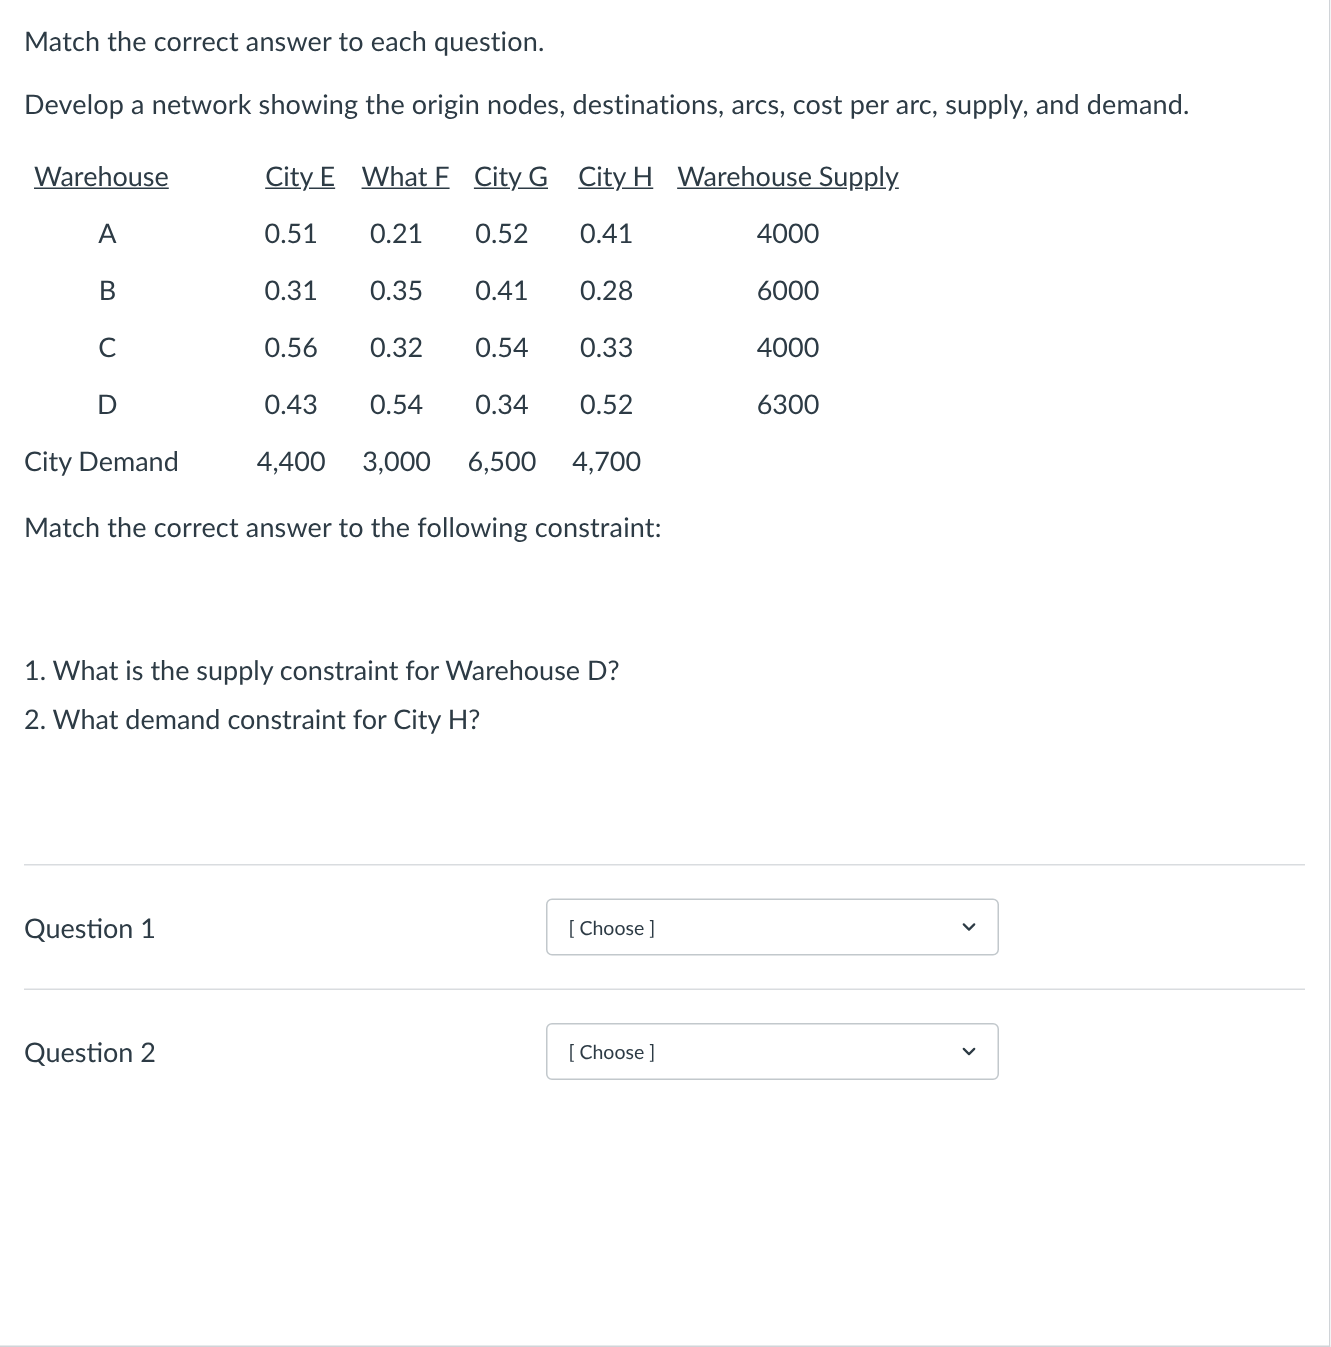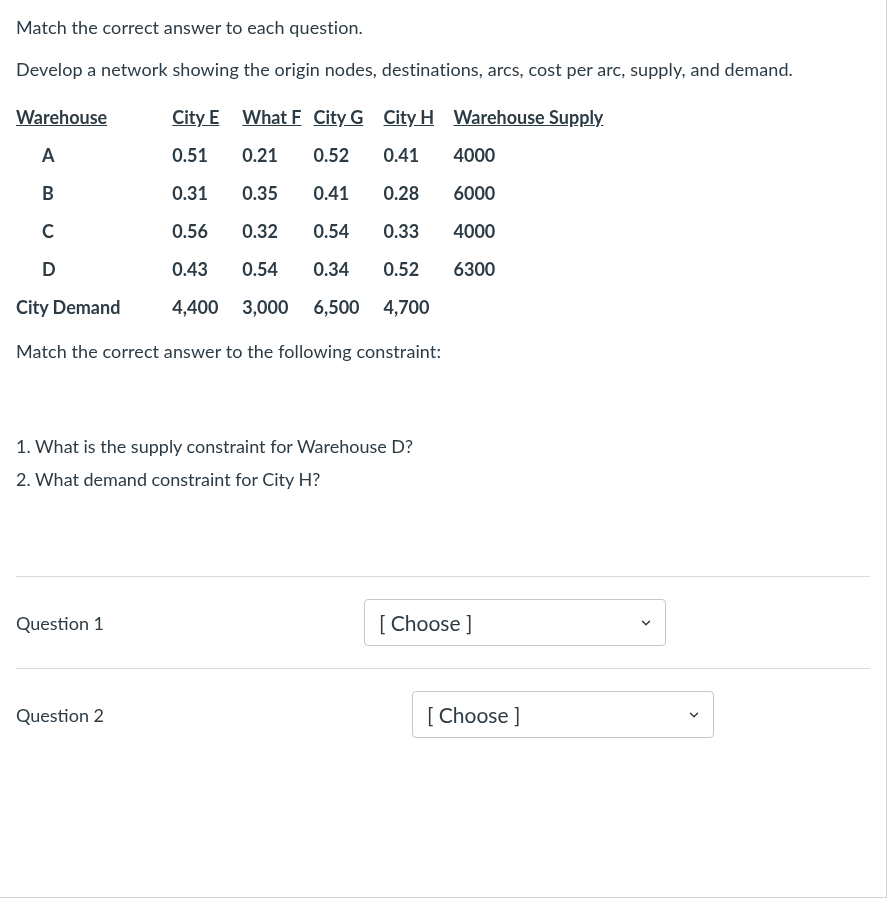--- a/index.html
+++ b/index.html
@@ -21,53 +21,53 @@
   .para {
     line-height: 1.55;
     margin: 0 0 14px 0;
     letter-spacing: 0.1px;
   }
   .data-table {
     border-collapse: collapse;
     margin: 6px 0 12px 0;
   }
   .data-table th, .data-table td {
-    text-align: left;
+    text-align: center;
     padding: 8px 12px 8px 0;
-    font-weight: 700;
+    font-weight: 400;
     font-size: 18px;
     white-space: nowrap;
   }
   .data-table th { text-decoration: underline; }
   .data-table .row-hdr { padding-left: 26px; padding-right: 70px; }
   .data-table .row-hdr-first { padding-right: 52px; }
   .data-table td.val { padding-right: 24px; }
   .questions p {
     line-height: 1.85;
     margin: 0;
   }
   .spacer { height: 50px; }
   .match-group {
     border-top: 1px solid #d9dcdf;
     padding: 22px 0;
     display: flex;
     align-items: center;
   }
-  .match-group.last { padding-bottom: 8px; gap: 48px; }
+  .match-group.last { padding-bottom: 8px; }
   .match-label {
     width: 348px;
     flex: 0 0 auto;
   }
   .select {
     position: relative;
     width: 302px;
     border: 1px solid #c2c8cc;
     border-radius: 4px;
     padding: 10px 36px 10px 14px;
-    font-size: 21px;
+    font-size: 13px;
     color: #2d3b45;
     background: #fff;
     cursor: pointer;
   }
   .select .chev {
     position: absolute;
     right: 12px;
     top: 50%;
     transform: translateY(-50%);
     pointer-events: none;

